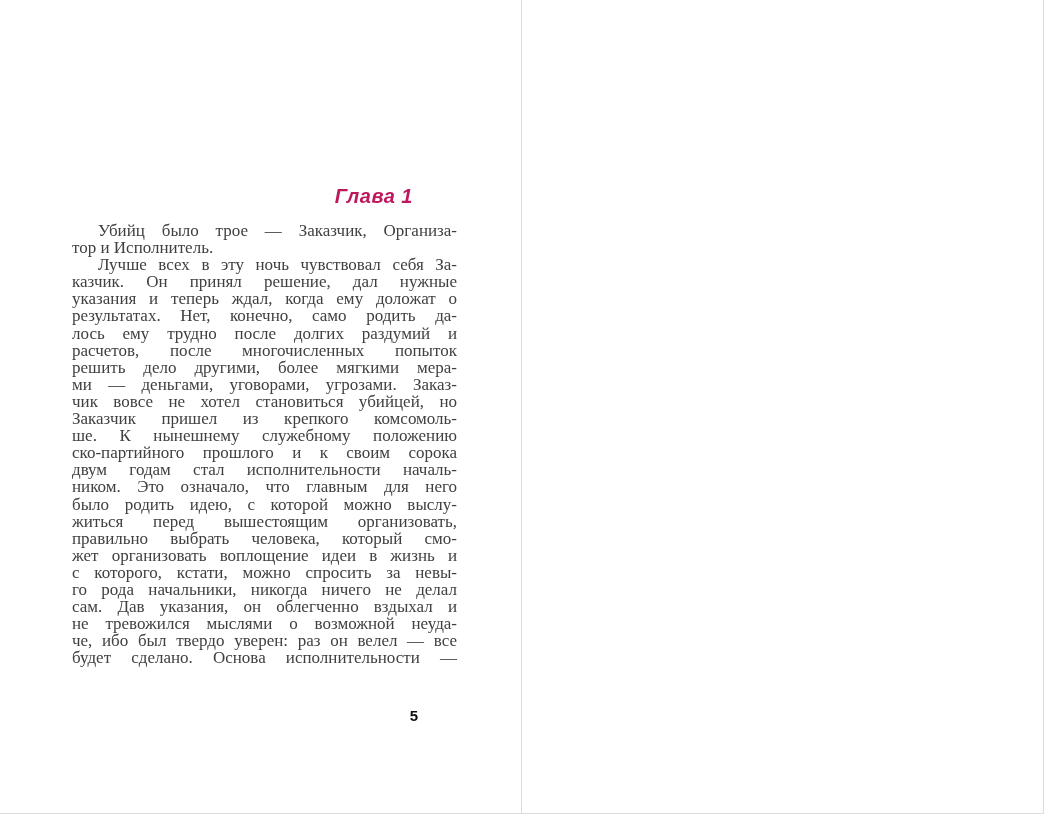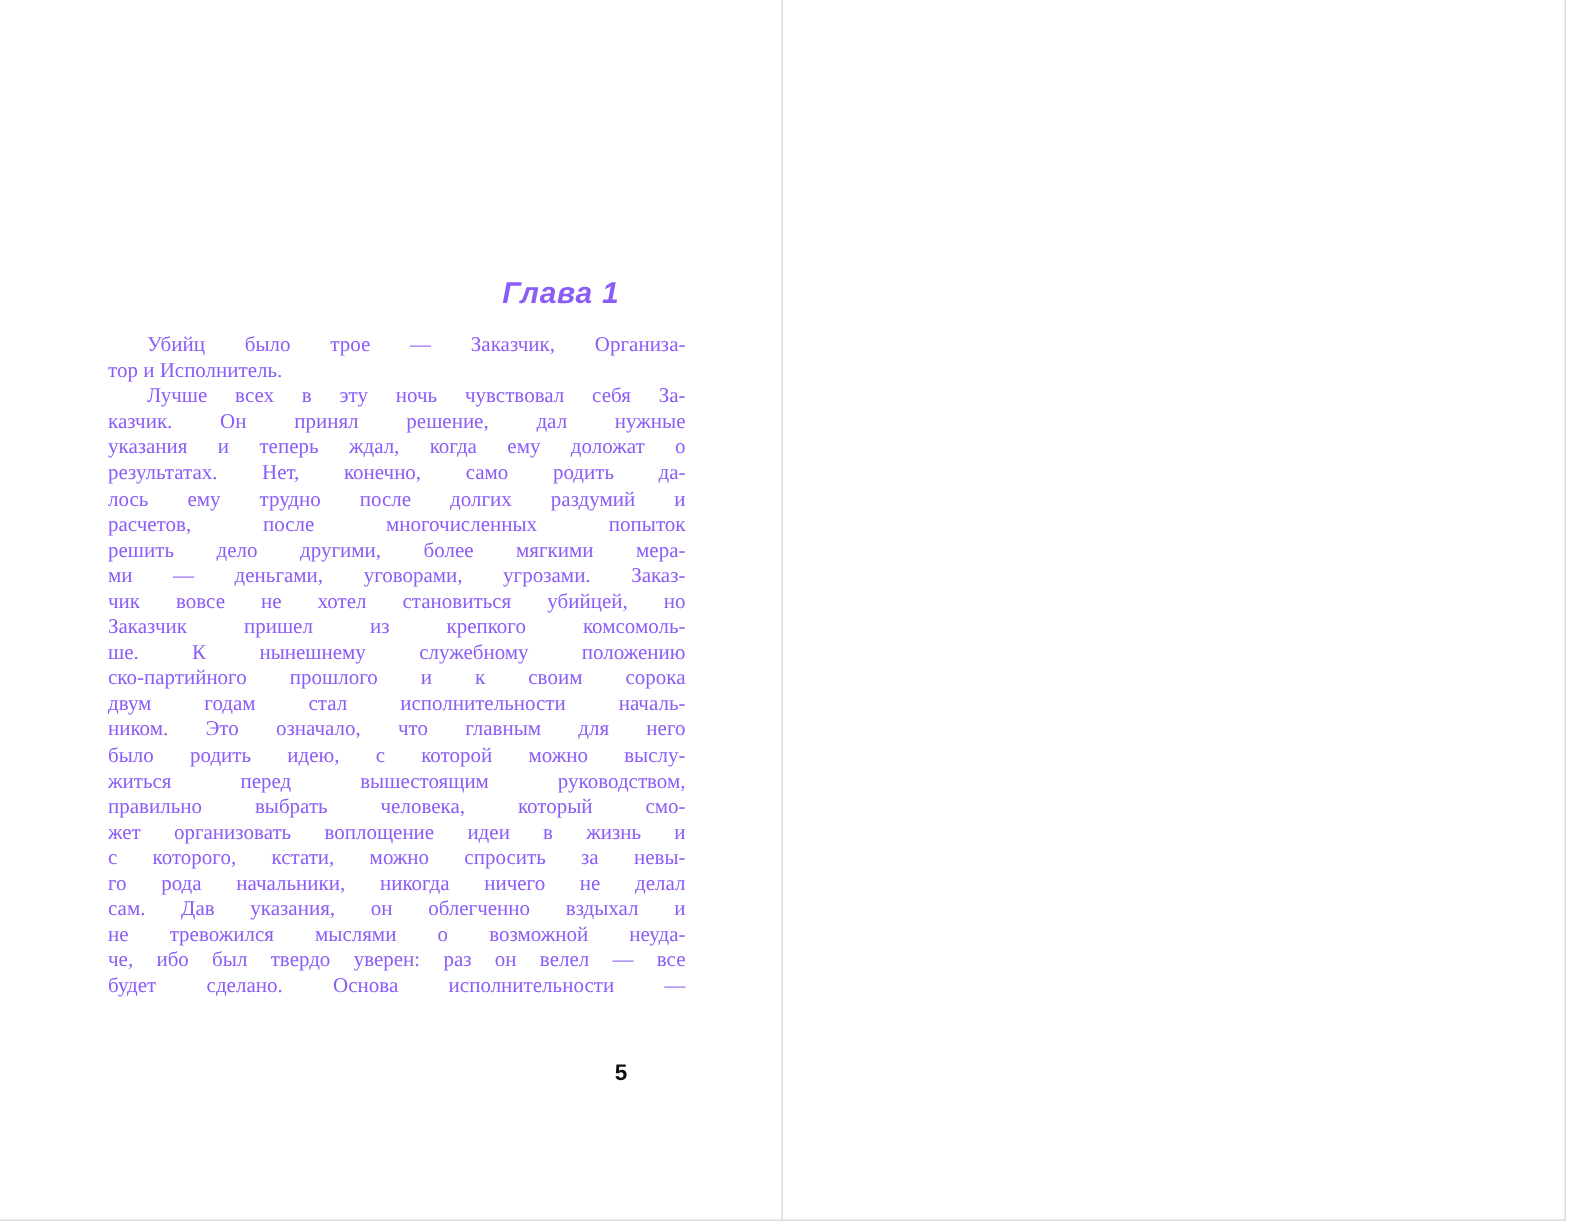--- a/index.html
+++ b/index.html
@@ -19,34 +19,34 @@
   #page-left  { left: 0;     width: 521px; }
   #page-right { left: 522px; width: 521px; }
 
   #chapter-heading {
     position: absolute;
     left: 72px; top: 186px; width: 341px;
     text-align: right;
     font-family: "Liberation Sans", sans-serif;
     font-weight: bold; font-style: italic;
     font-size: 20px; line-height: 20px;
-    color: #8b5cf6;
+    color: #be185d;
     letter-spacing: 0.5px;
   }
 
   .text-col { position: absolute; color: #0f0f0f; }
   #text-left  { left: 72px;  top: 222px; width: 385px; }
 
   .line {
-    font-size: 14px;
+    font-size: 17px;
     line-height: 17.1px;
     text-align: justify;
     text-align-last: justify;
     white-space: normal;
-    color: #8b5cf6;
+    color: #404040;
   }
   .line.indent  { text-indent: 26px; }
   .line.endline { text-align-last: left; }
 
   .folio {
     position: absolute;
     top: 708px;
     transform: translateX(-50%);
     font-family: "Liberation Sans", sans-serif;
     font-weight: bold;
@@ -71,21 +71,21 @@
       <div class="line">расчетов, после многочисленных попыток</div>
       <div class="line">решить дело другими, более мягкими мера-</div>
       <div class="line">ми — деньгами, уговорами, угрозами. Заказ-</div>
       <div class="line">чик вовсе не хотел становиться убийцей, но</div>
       <div class="line">Заказчик пришел из крепкого комсомоль-</div>
       <div class="line">ше. К нынешнему служебному положению</div>
       <div class="line">ско-партийного прошлого и к своим сорока</div>
       <div class="line">двум годам стал исполнительности началь-</div>
       <div class="line">ником. Это означало, что главным для него</div>
       <div class="line">было родить идею, с которой можно выслу-</div>
-      <div class="line">житься перед вышестоящим руководством,</div>
+      <div class="line">житься перед вышестоящим организовать,</div>
       <div class="line">правильно выбрать человека, который смо-</div>
       <div class="line">жет организовать воплощение идеи в жизнь и</div>
       <div class="line">с которого, кстати, можно спросить за невы-</div>
       <div class="line">го рода начальники, никогда ничего не делал</div>
       <div class="line">сам. Дав указания, он облегченно вздыхал и</div>
       <div class="line">не тревожился мыслями о возможной неуда-</div>
       <div class="line">че, ибо был твердо уверен: раз он велел — все</div>
       <div class="line">будет сделано. Основа исполнительности —</div>
     </div>
   <div class="folio" id="folio-left">5</div>

